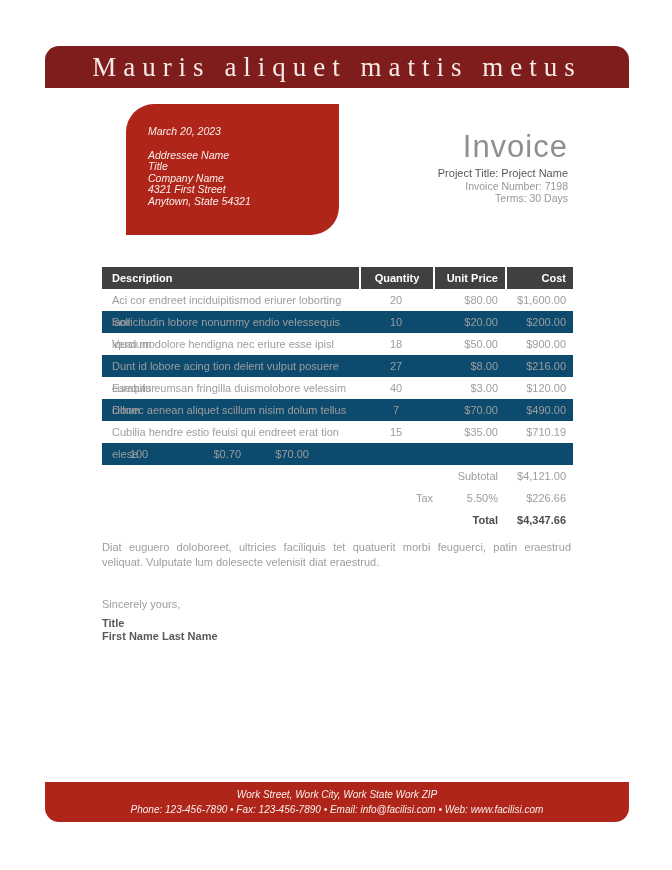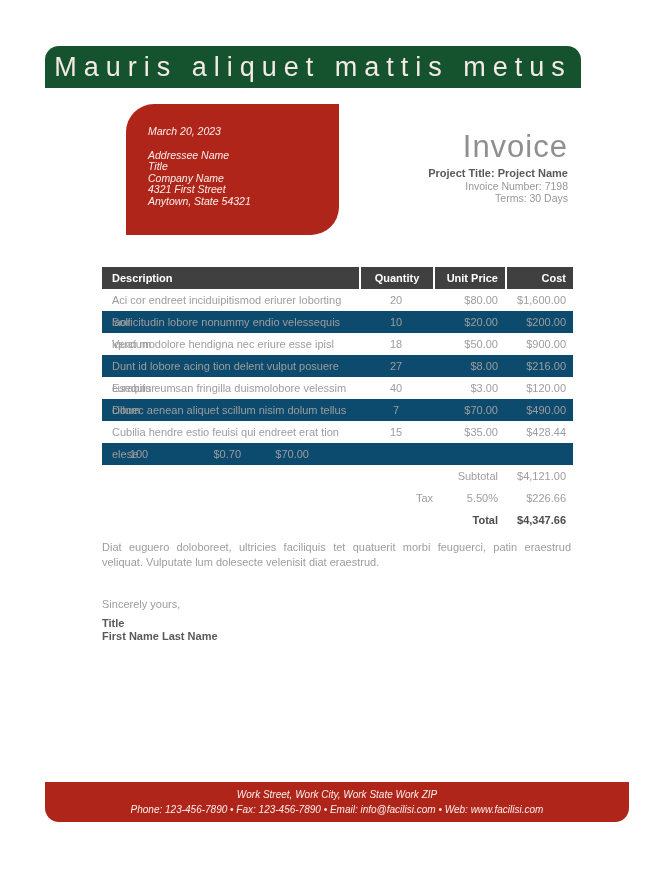--- a/index.html
+++ b/index.html
@@ -5,24 +5,24 @@
   html,body{margin:0;padding:0;}
   body{
     width:672px;height:870px;
     background:#ffffff;
     position:relative;
     font-family:"Liberation Sans", sans-serif;
     overflow:hidden;
   }
   
   .header-banner{
-    position:absolute;left:45px;top:46px;width:536px;height:42px;
-    background:#14532d;
+    position:absolute;left:45px;top:46px;width:584px;height:42px;
+    background:#7f1d1d;
     border-radius:14px 14px 0 0;
-    display:flex;align-items:center;justify-content:center;
+    display:flex;align-items:center;justify-content:center;font-family:Liberation Serif, serif;
   }
   .header-banner .title{
     color:#F5EAE6;font-size:27px;font-weight:300;
     letter-spacing:7px;white-space:nowrap;
   }
   
   .address-box{
     position:absolute;left:102px;top:104px;width:213px;height:131px;
     background:#B0251A;
     border-radius:28px 0 28px 0;
@@ -31,21 +31,21 @@
     color:#F7EFEC;font-style:italic;font-size:10.5px;line-height:11.5px;margin-left:24px;
   }
   .address-box .date{margin-bottom:12px;}
   
   .invoice-header{
     position:absolute;right:104px;top:130px;text-align:right;
   }
   .invoice-header .inv-title{
     font-size:31px;font-weight:300;color:#8F8F8F;letter-spacing:1px;line-height:34px;
   }
-  .invoice-header .project{font-size:11px;font-weight:bold;color:#595959;margin-top:3px;line-height:13px;}
+  .invoice-header .project{font-size:11px;font-weight:normal;color:#595959;margin-top:3px;line-height:13px;}
   .invoice-header .meta{font-size:10.5px;color:#979797;line-height:12px;}
   
   .inv-table{position:absolute;left:102px;top:267px;width:471px;font-size:11px;}
   .thead{display:flex;height:22px;line-height:22px;color:#ffffff;font-weight:bold;}
   .thead > div{background:#404040;box-sizing:border-box;height:22px;}
   .th-desc{flex:1;padding-left:10px;text-align:left;}
   .th-qty{width:74px;text-align:center;border-left:2px solid #ffffff;}
   .th-unit{width:72px;text-align:right;padding-right:7px;border-left:2px solid #ffffff;}
   .th-cost{width:68px;text-align:right;padding-right:7px;border-left:2px solid #ffffff;}
   .trow{display:flex;height:22px;line-height:22px;color:#9D9D9D;}
@@ -139,21 +139,21 @@
   <div class="trow alt">
     <div class="td desc">Donec aenean aliquet scillum nisim dolum tellus</div>
     <div class="td qty">7</div>
     <div class="td unit">$70.00</div>
     <div class="td cost">$490.00</div>
   </div>
   <div class="trow">
     <div class="td desc">Cubilia hendre estio feuisi qui endreet erat tion elese</div>
     <div class="td qty">15</div>
     <div class="td unit">$35.00</div>
-    <div class="td cost">$428.44</div>
+    <div class="td cost">$710.19</div>
   </div>
   <div class="trow alt">
     <div class="td qty">100</div>
     <div class="td unit">$0.70</div>
     <div class="td cost">$70.00</div>
   </div>
 
   <div class="srow">
     <div class="td desc"></div>
     <div class="td qty"></div>

